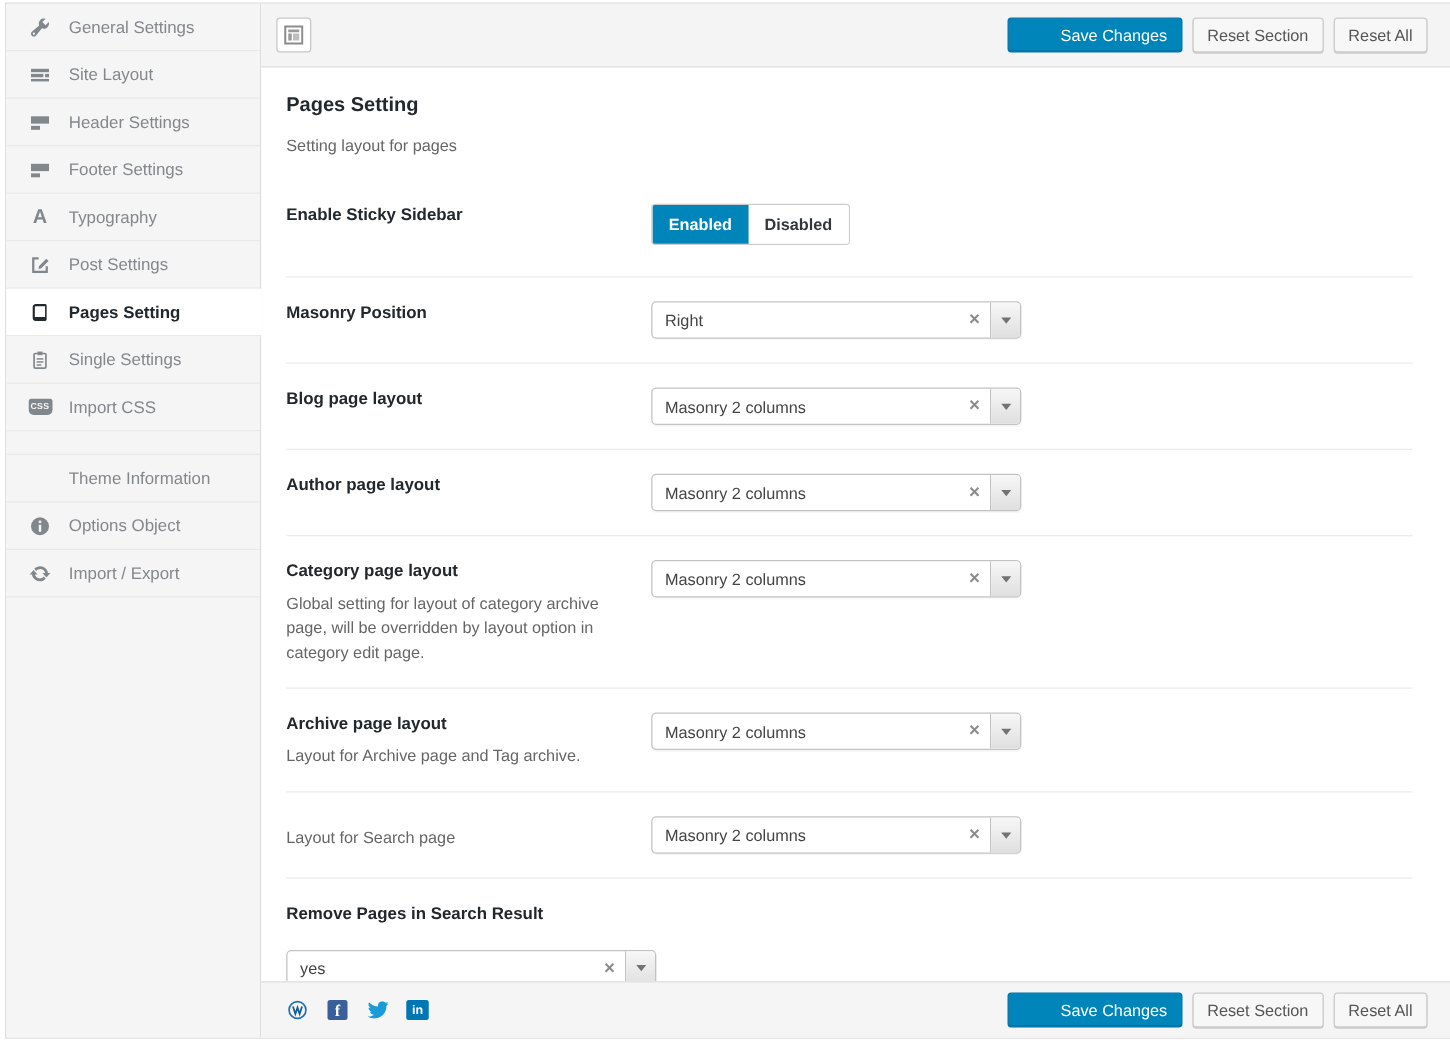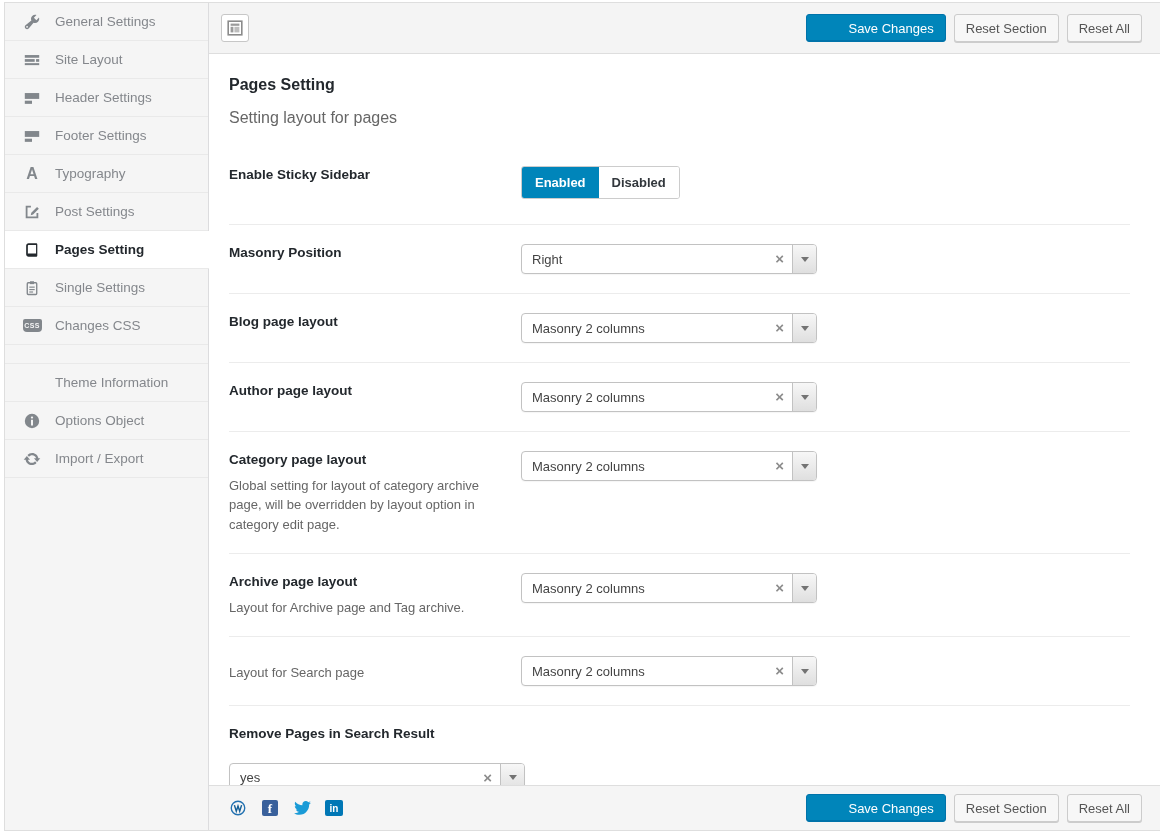--- a/index.html
+++ b/index.html
@@ -27,21 +27,21 @@
     display:flex;align-items:center;padding:0 18px 0 12px;}
   .icon-btn{width:28px;height:28px;background:#fff;border:1px solid #c7c7c7;border-radius:3px;
     display:flex;align-items:center;justify-content:center;padding:0;cursor:pointer;}
   .actions{margin-left:auto;display:flex;gap:8px;}
   .btn{height:28px;padding:0 11px;font-size:13px;border-radius:3px;cursor:pointer;font-family:inherit;white-space:nowrap;}
   .btn-primary{background:#0085ba;border:1px solid #0073aa;color:#fff;box-shadow:inset 0 -1px 0 #0073aa;padding-left:41px;}
   .btn-secondary{background:#f7f7f7;border:1px solid #ccc;color:#555;box-shadow:0 1px 0 #ccc;}
 
   .content{flex:1;padding:0 30px 0 20px;overflow:hidden;}
   .sec-title{font-size:16px;font-weight:bold;color:#23282d;margin:22px 0 0;}
-  .sec-sub{font-size:16px;color:#666;margin:15px 0 0;}
+  .sec-sub{font-size:13px;color:#666;margin:15px 0 0;}
   .fields{margin-top:14px;}
   .field{display:flex;align-items:flex-start;padding:19px 0;border-bottom:1px solid #ececec;gap:20px;}
   .field.first{padding:25px 0;}
   .field:last-child{border-bottom:none;flex-direction:column;}
   .f-left{width:272px;min-width:272px;padding-right:20px;}
   .f-label{margin:0;font-size:13.5px;font-weight:bold;color:#23282d;line-height:1.3;}
   .f-desc{margin:7px 0 0;font-size:13px;color:#666;line-height:1.5;}
 
   
   .btn-set{display:inline-flex;border:1px solid #ccc;border-radius:3px;overflow:hidden;background:#fff;height:33px;}
@@ -145,21 +145,21 @@
           </svg>
         </span>
         <span>Single Settings</span>
       </div>
       <div class="side-item">
         <span class="s-icon">
           <span class="css-badge">
             <i>CSS</i>
           </span>
         </span>
-        <span>Changes CSS</span>
+        <span>Import CSS</span>
       </div>
       <div class="side-item divider"></div>
       <div class="side-item">
         <span class="s-icon"></span>
         <span>Theme Information</span>
       </div>
       <div class="side-item">
         <span class="s-icon">
           <svg viewBox="0 0 20 20" width="18" height="18" fill="currentColor">
             <path d="M10 2a8 8 0 1 0 0 16A8 8 0 0 0 10 2zm1.1 12.9H8.9V8.6h2.2v6.3zM10 7.3c-.73 0-1.25-.52-1.25-1.2 0-.68.52-1.2 1.25-1.2s1.25.52 1.25 1.2c0 .68-.52 1.2-1.25 1.2z"></path>

